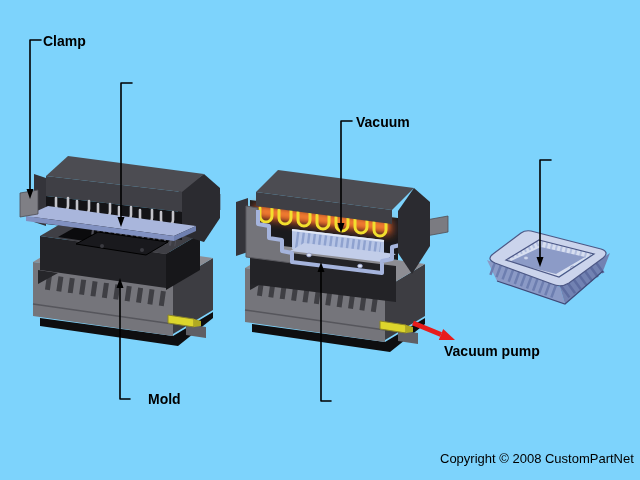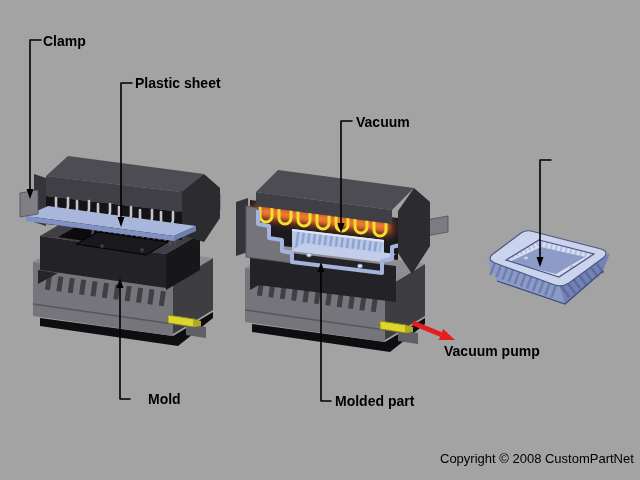--- a/index.html
+++ b/index.html
@@ -1,16 +1,16 @@
 <!DOCTYPE html>
 <html><head>
 <meta charset="utf-8">
 <style>
   html,body{margin:0;padding:0;background:#fff;}
-  .canvas{position:relative;width:640px;height:480px;background:#a3a3a3;overflow:hidden;
+  .canvas{position:relative;width:640px;height:480px;background:#7dd3fc;overflow:hidden;
           font-family:"Liberation Sans",sans-serif;}
   .canvas svg{position:absolute;left:0;top:0;}
   .lbl{position:absolute;font:bold 14px "Liberation Sans",sans-serif;color:#000;
        white-space:nowrap;line-height:17px;}
   .lbl.wrap{white-space:normal;width:72px;}
   .copyright{position:absolute;font:13px "Liberation Sans",sans-serif;color:#000;white-space:nowrap;}
 </style>
 </head>
 <body>
 
@@ -151,19 +151,17 @@
     <polygon points="116.5,288 123.5,288 120,278"></polygon>
     <polygon points="317.5,272 324.5,272 321,262"></polygon>
   </g>
   <g>
     <path d="M413,323 L441,334.5" stroke="#e81c1c" stroke-width="5" fill="none"></path>
     <polygon points="438.8,340.1 443.2,328.9 455,340" fill="#e81c1c"></polygon>
   </g>
 </svg>
 
   <div class="lbl" style="left:43px;top:33px">Clamp</div>
-  <div class="lbl" style="left:135px;top:75px">Plastic sheet</div>
   <div class="lbl" style="left:356px;top:114px">Vacuum</div>
   <div class="lbl" style="left:148px;top:391px">Mold</div>
-  <div class="lbl" style="left:335px;top:393px">Molded part</div>
   <div class="lbl" style="left:444px;top:343px">Vacuum pump</div>
   <div class="copyright" style="left:440px;top:451px">Copyright © 2008 CustomPartNet</div>
 </div>
 
 </body></html>

